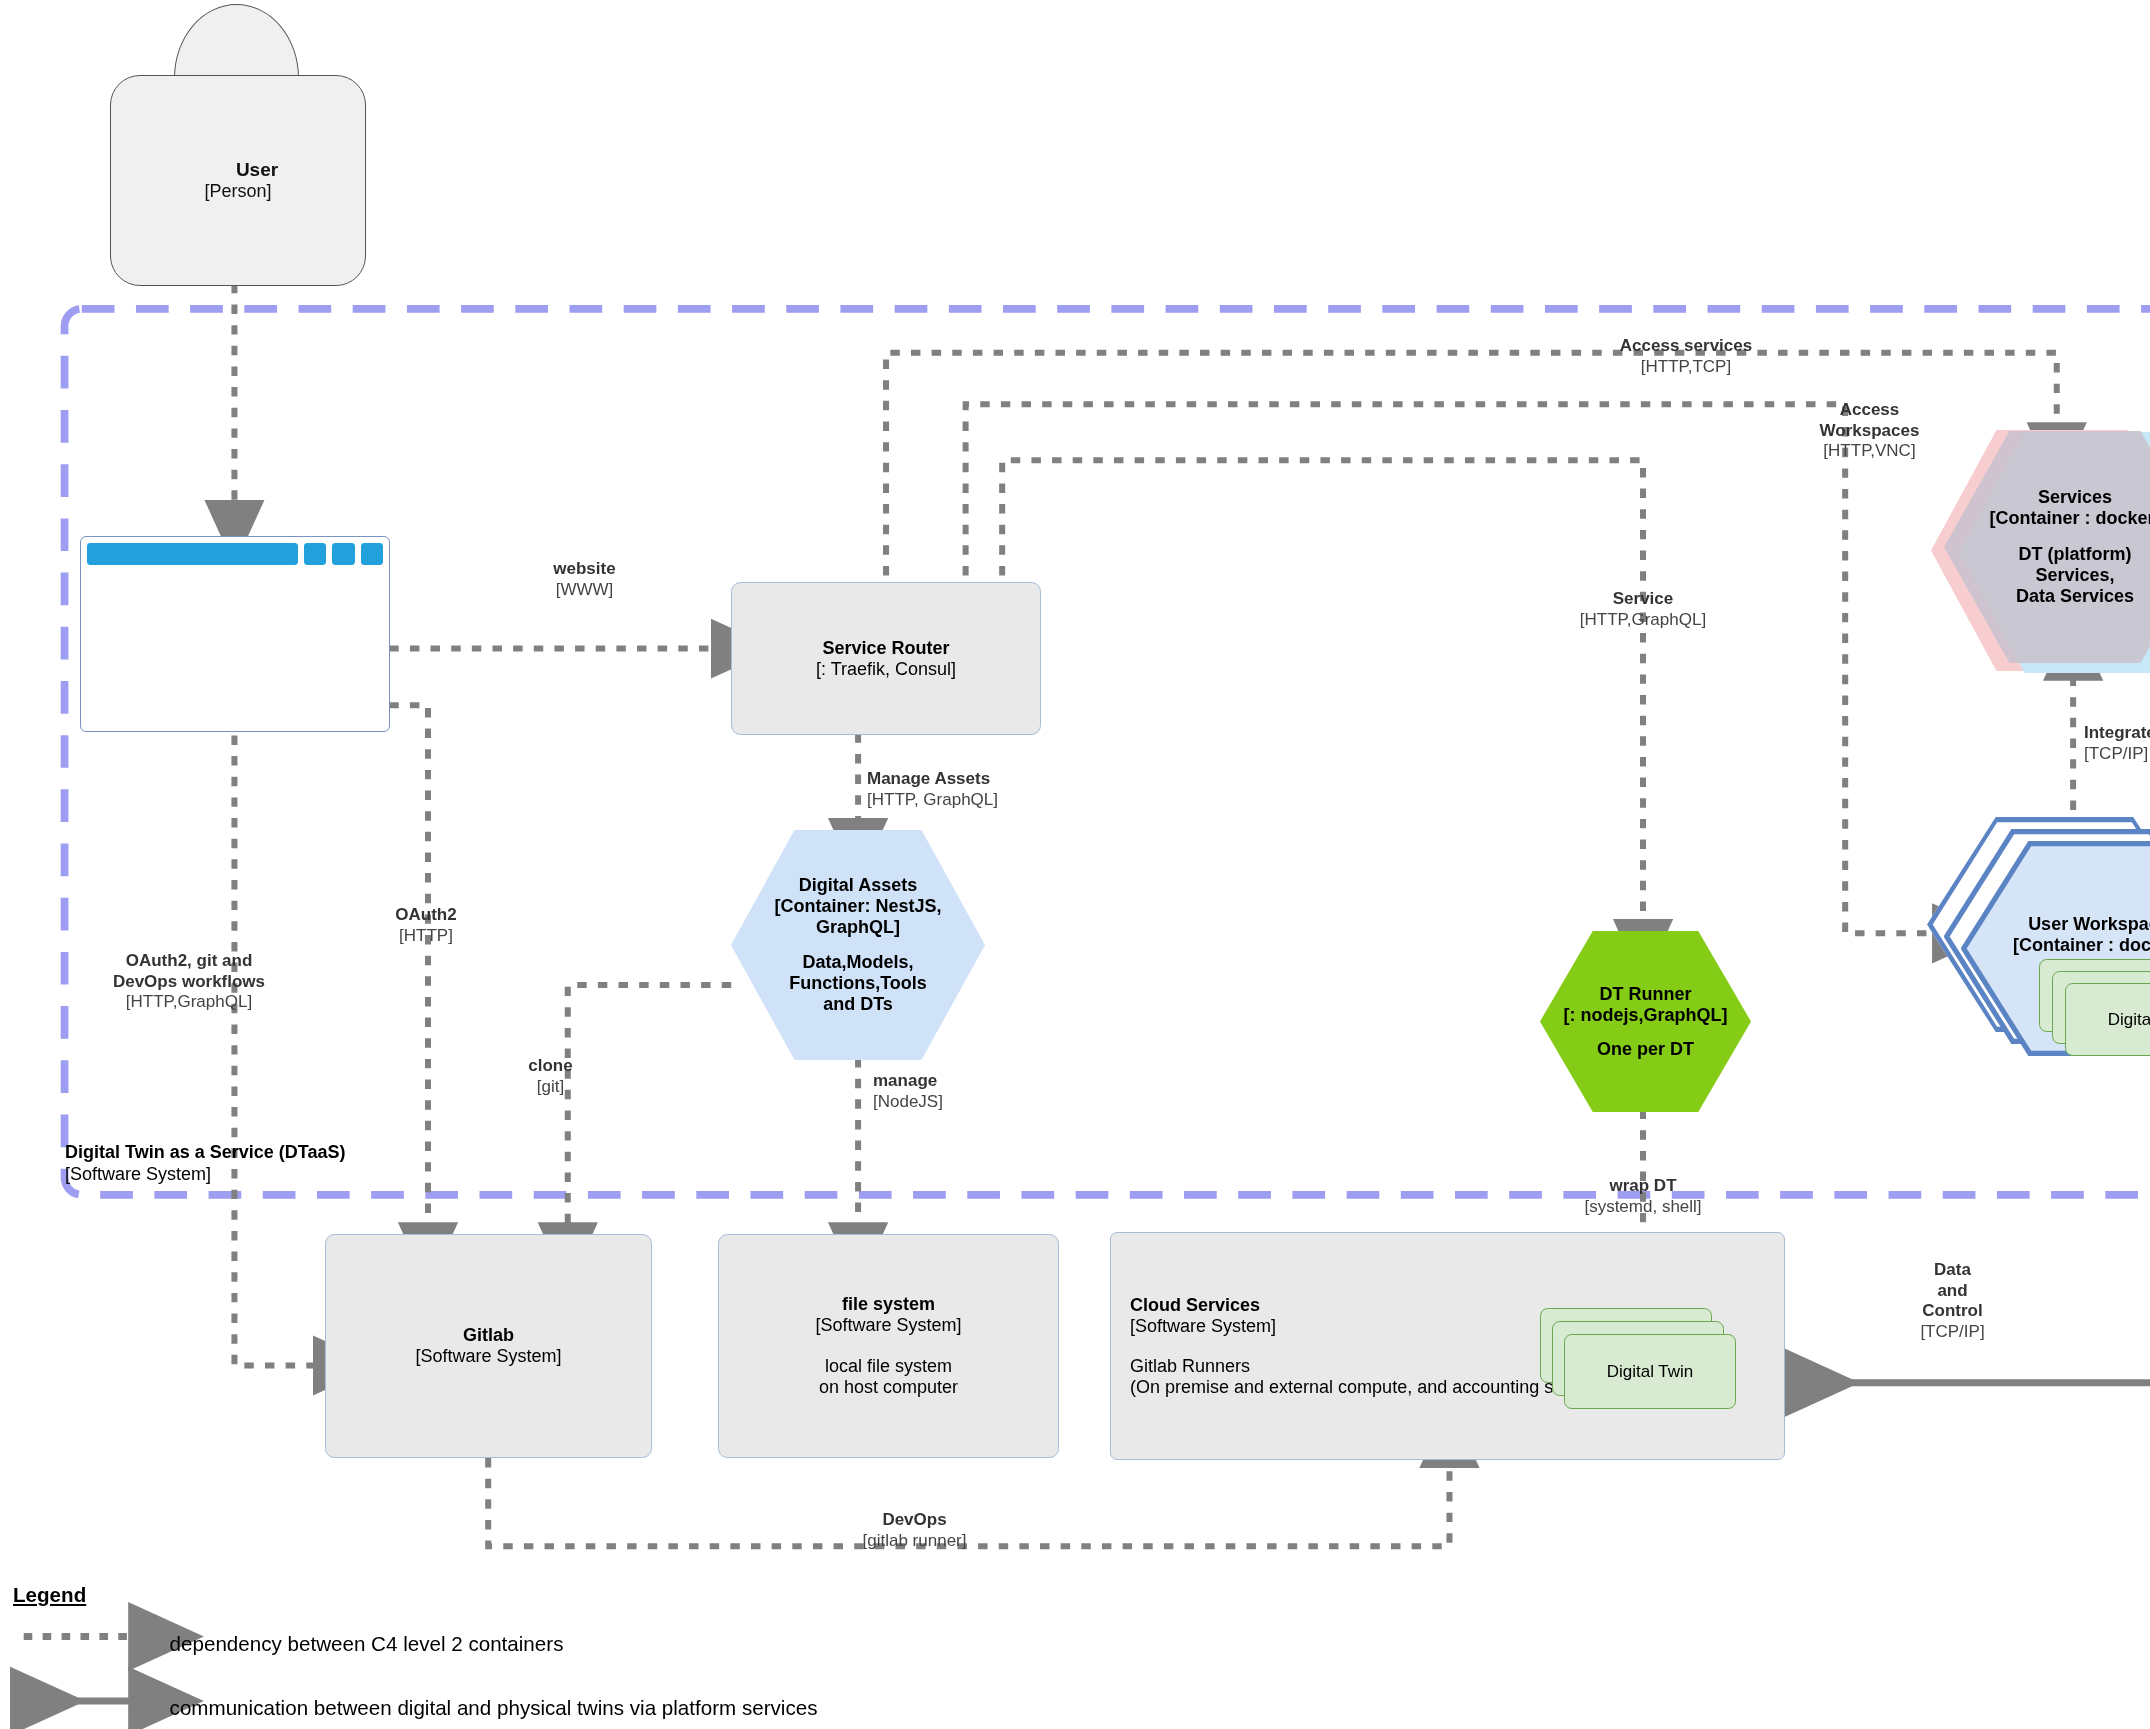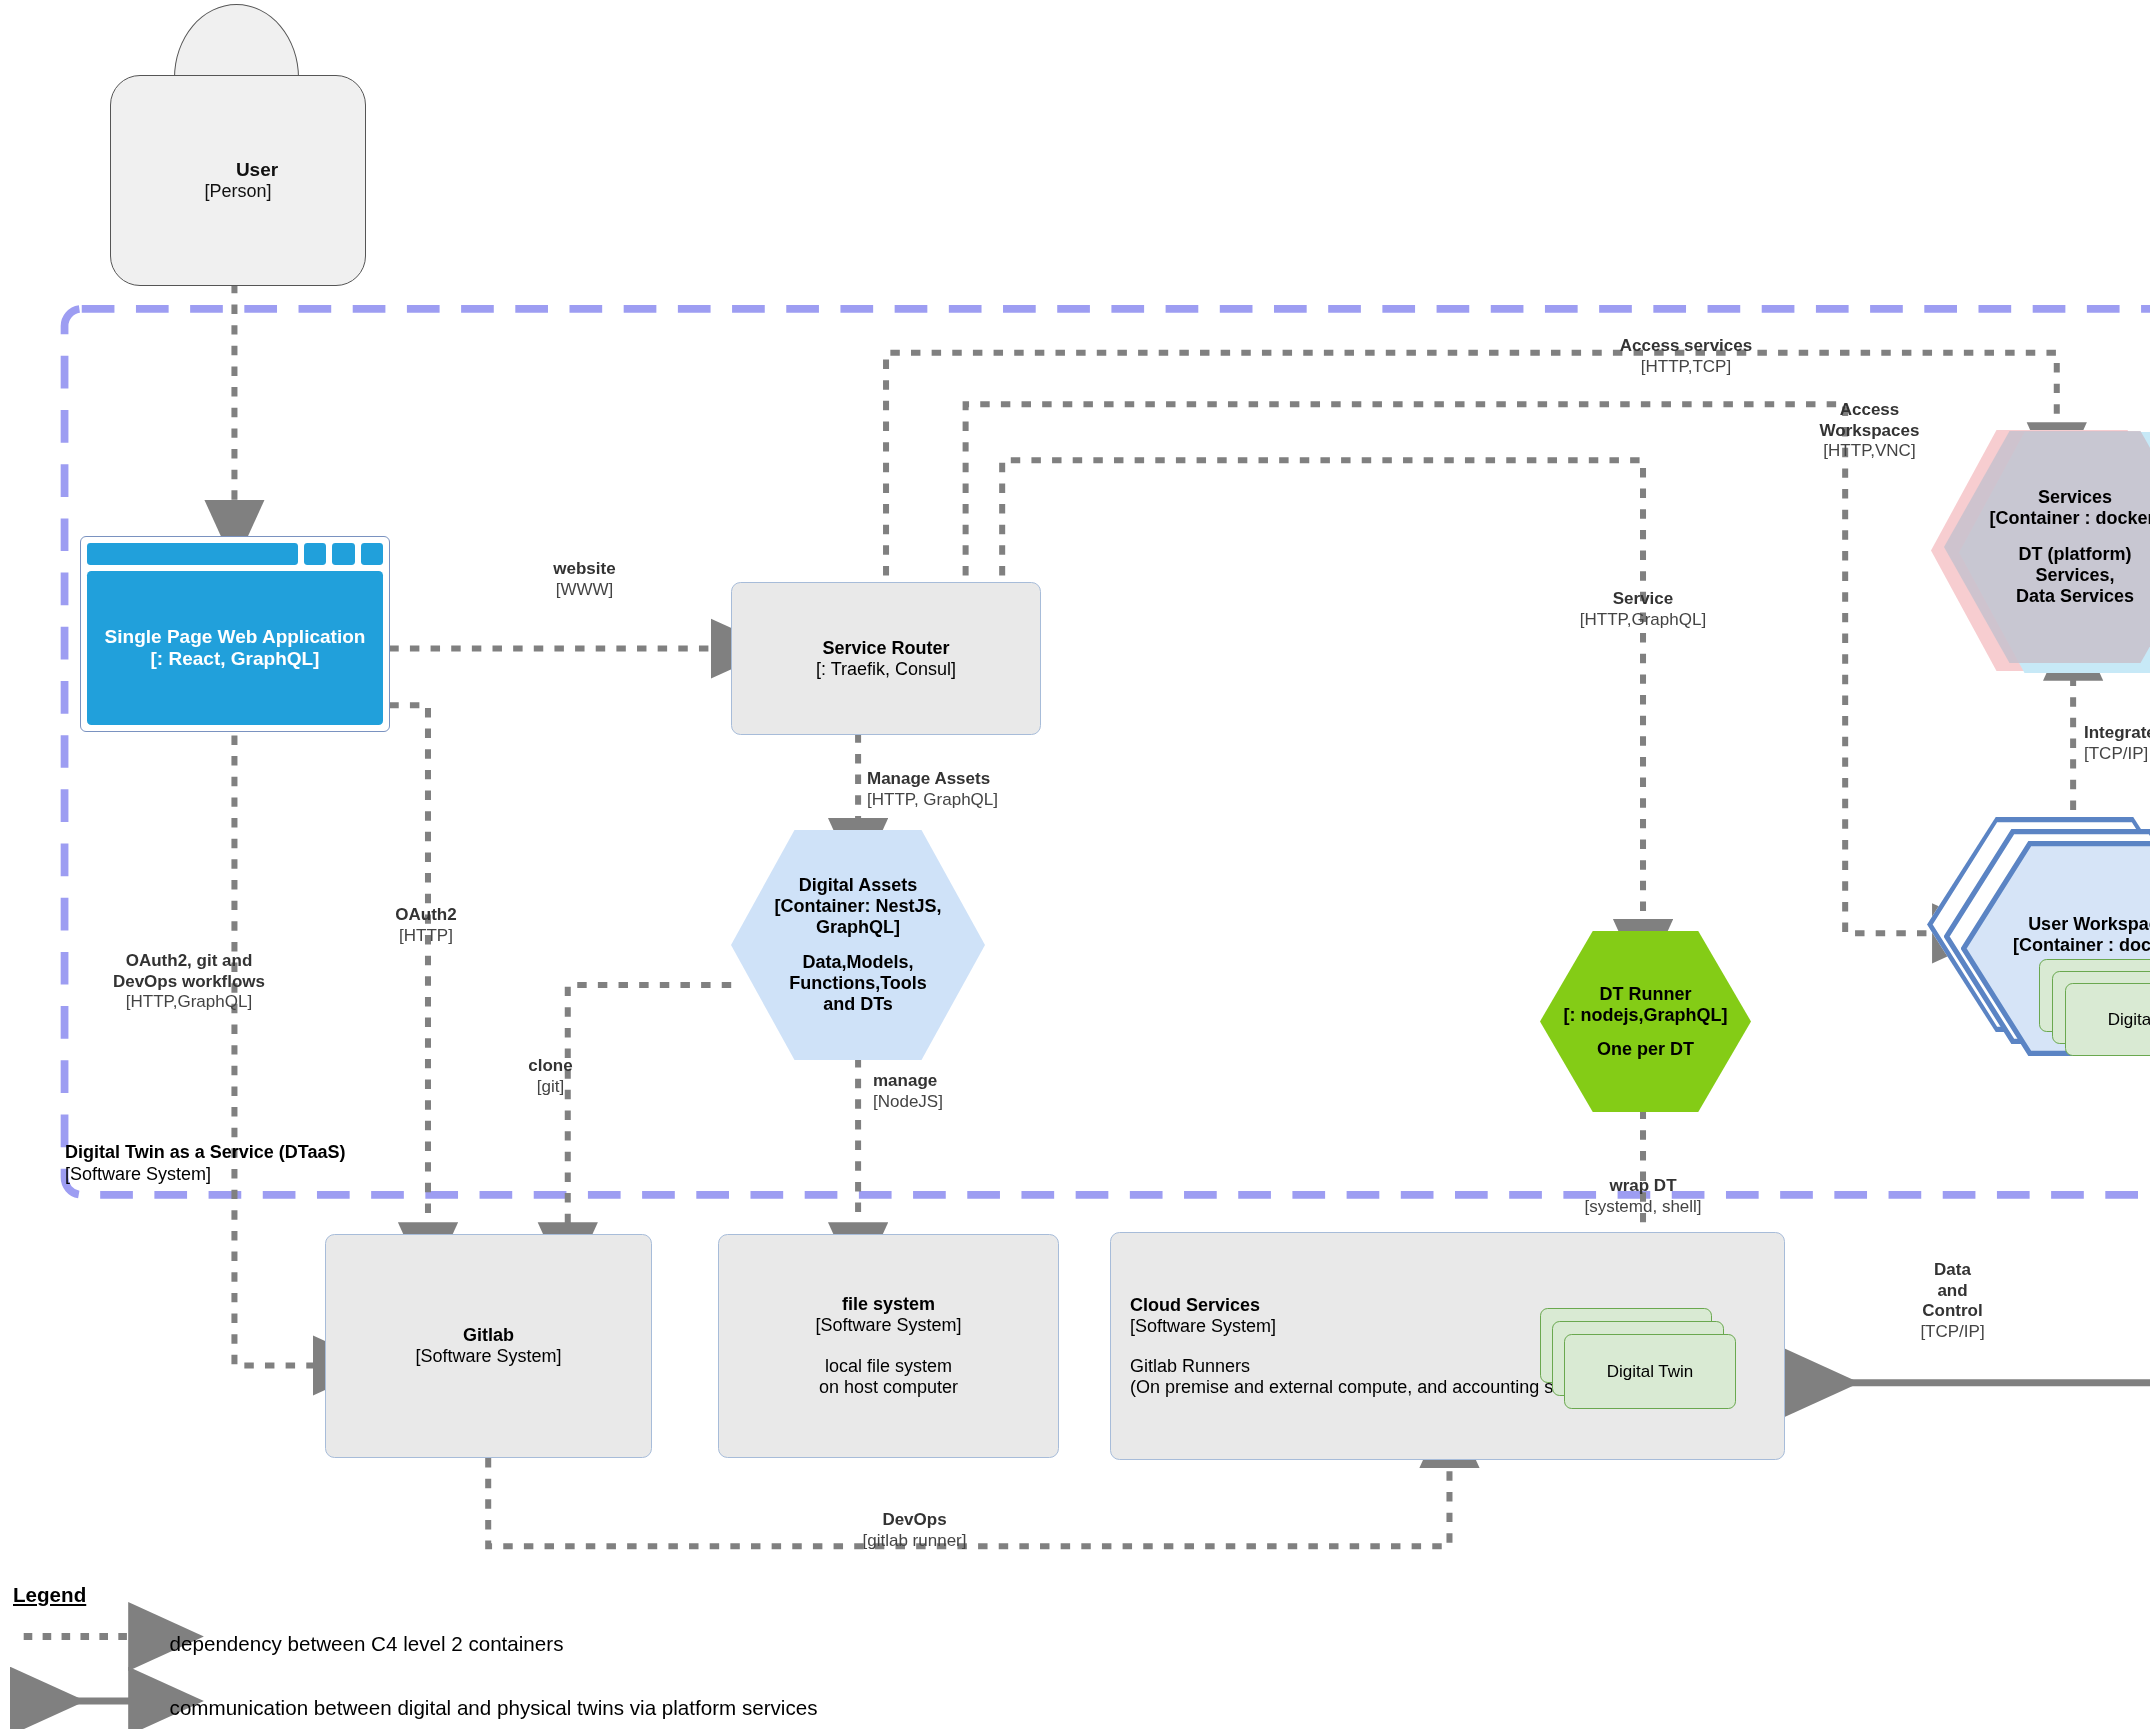--- a/index.html
+++ b/index.html
@@ -25,21 +25,21 @@
   .browser .screen{background:#21a0db;border-radius:4.3px;height:calc(100% - 28px);
                    display:flex;flex-direction:column;align-items:center;justify-content:center;color:#fff;}
   .browser .screen .n1{font-weight:bold;font-size:19px;}
   .browser .screen .n2{font-weight:bold;font-size:19px;}
   
   .rbox{position:absolute;border:1.3px solid #a7bcd9;background:#e9e9e9;border-radius:9.5px;box-sizing:border-box;
         display:flex;flex-direction:column;align-items:center;justify-content:center;text-align:center;}
   .rbox .n1{font-weight:bold;font-size:18px;color:#000;}
   .rbox .n2{font-size:18px;color:#000;}
   .rbox .n3{font-size:18px;color:#000;}
-  .rbox.left{align-items:flex-start;text-align:left;padding-left:19px;}
+  .rbox.left{align-items:flex-start;text-align:left;padding-left:19px;border-radius:7px;}
   
   .hex{position:absolute;box-sizing:border-box;
        clip-path:polygon(25% 0%,75% 0%,100% 50%,75% 100%,25% 100%,0% 50%);
        display:flex;flex-direction:column;align-items:center;justify-content:center;text-align:center;}
   .hex .n1{font-weight:bold;font-size:18px;color:#000;}
   .hex .n2{font-size:18px;color:#000;}
   .hex.bold .n2{font-weight:bold;}
   
   .dtstack{position:absolute;}
   .dtcard{position:absolute;background:#d9ead3;border:1.3px solid #6aa84f;border-radius:7.7px;box-sizing:border-box;
@@ -108,24 +108,20 @@
     <span class="n2">[Person]</span>
   </div>
 
   <div class="browser" style="left:80px;top:536px;width:310px;height:196px;">
     <div class="bar">
       <div class="addr"></div>
       <div class="dot"></div>
       <div class="dot"></div>
       <div class="dot"></div>
     </div>
-    <div class="screen">
-      <span class="n1">Single Page Web Application</span>
-      <span class="n2">[: React, GraphQL]</span>
-    </div>
   </div>
 
   <div class="rbox" style="left:731px;top:582px;width:310px;height:153px;">
     <span class="n1">Service Router</span>
     <span class="n2">[: Traefik, Consul]</span>
   </div>
 
   <div class="hex bold" style="left:731px;top:830px;width:254px;height:230px;background:#cfe2f8;">
     <span class="n1">Digital Assets</span>
     <span class="n2">[Container: NestJS,</span>

